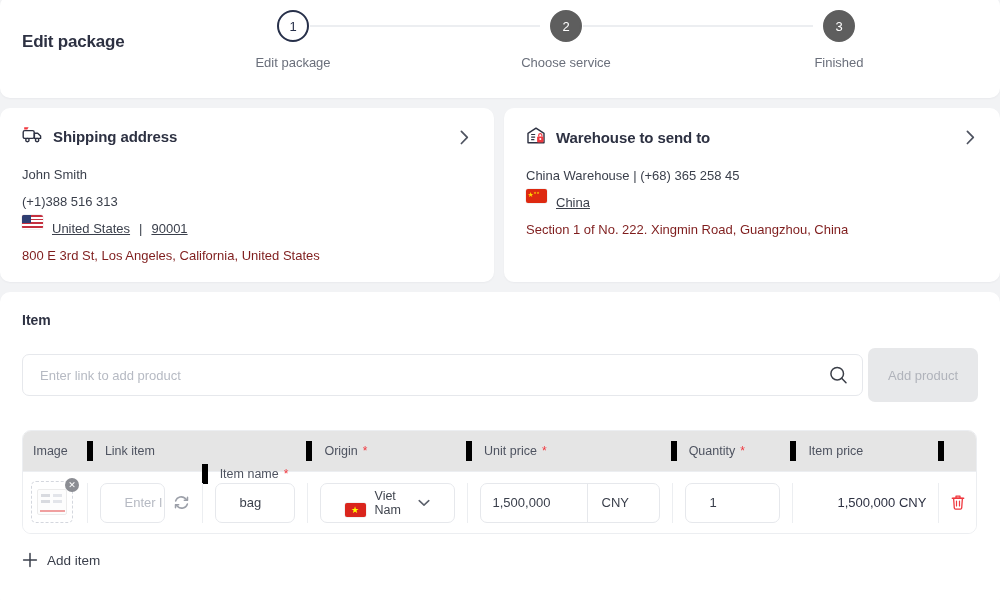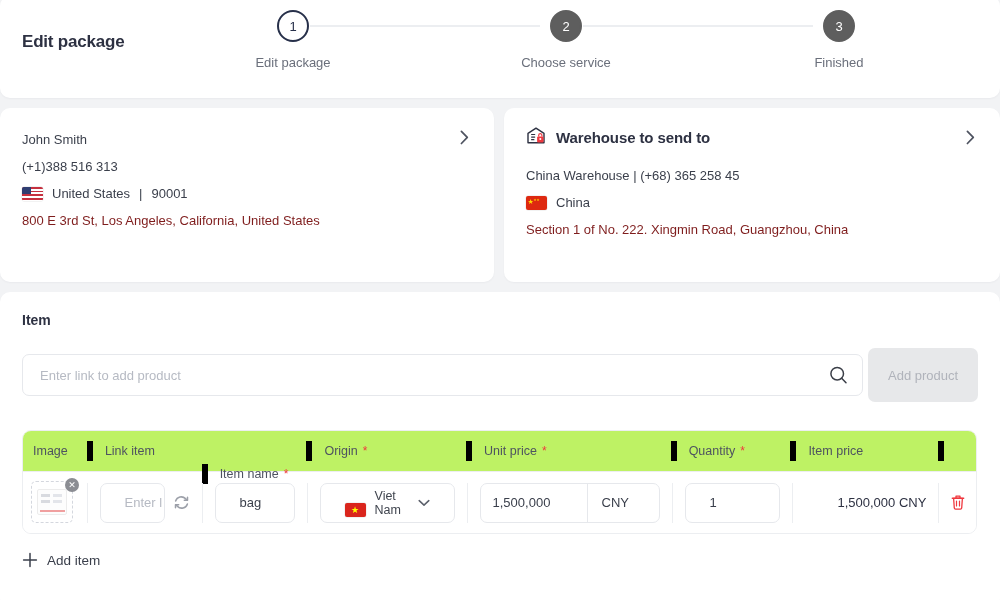--- a/index.html
+++ b/index.html
@@ -137,22 +137,23 @@
 
   .addr-line {
     font-size: 13px;
     color: #3a3f4b;
     line-height: 27px;
     white-space: nowrap;
   }
   .addr-line.muted { color: #7f1d1d; }
   .addr-line.flagline {
     display: flex;
-    align-items: center;
+    align-items: flex-start;
     gap: 9px;
+    text-decoration: underline;
   }
 
   
   .flag {
     width: 21px; height: 14px;
     border-radius: 2px;
     display: inline-block;
     position: relative;
     overflow: hidden;
     flex: 0 0 auto;
@@ -266,21 +267,21 @@
   
   .table {
     width: 955px;
     border: 1px solid #eceef1;
     border-radius: 9px;
     overflow: hidden;
   }
   .thead {
     display: flex;
     height: 40px;
-    background: #bef264;
+    background: #e5e5e5;
     align-items: center;
     font-size: 12.5px;
     color: #4e5360;
   }
   .th {
     padding: 0 12px;
     height: 20px;
     display: flex;
     align-items: center;
     gap: 5px;
@@ -470,20 +471,32 @@
       <div class="step step-3">
         <div class="step-circle inactive">
           <span>3</span>
         </div>
         <div class="step-label">Finished</div>
       </div>
     </div>
   </div>
 
   <div class="addr-card addr-left">
+    <div class="addr-head">
+      <span>
+        <svg width="22" height="18" viewBox="0 0 22 18" fill="none" xmlns="http://www.w3.org/2000/svg">
+          <rect x="1.2" y="4.6" width="11" height="7.8" rx="1.6" stroke="#2d3142" stroke-width="1.4"></rect>
+          <path d="M12.4 7.2h3.3l2.9 2.9v2.3h-6.2V7.2z" stroke="#2d3142" stroke-width="1.4" stroke-linejoin="round"></path>
+          <circle cx="5.4" cy="14.1" r="1.7" stroke="#2d3142" stroke-width="1.4"></circle>
+          <circle cx="15.1" cy="14.1" r="1.7" stroke="#2d3142" stroke-width="1.4"></circle>
+          <path d="M2.2 1.2h4.4l-1.3 2.4H2.2z" fill="#f0383f"></path>
+        </svg>
+      </span>
+      <h3>Shipping address</h3>
+    </div>
 
     <div class="chevron-btn">
       <svg width="9" height="15" viewBox="0 0 9 15" fill="none" xmlns="http://www.w3.org/2000/svg">
         <path d="M1.4 1.3L7.3 7.4l-5.9 6.1" stroke="#4e5360" stroke-width="1.7" stroke-linecap="round" stroke-linejoin="round"></path>
       </svg>
     </div>
 
     <div class="addr-line">John Smith</div>
     <div class="addr-line">(+1)388 516 313</div>
     <div class="addr-line flagline">

